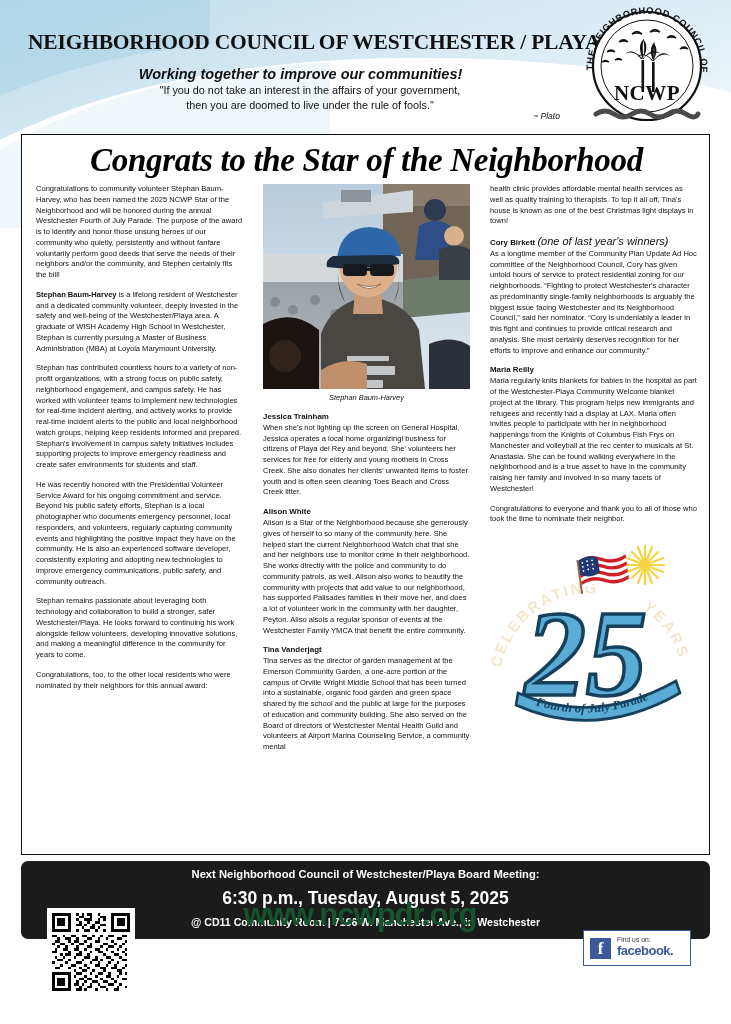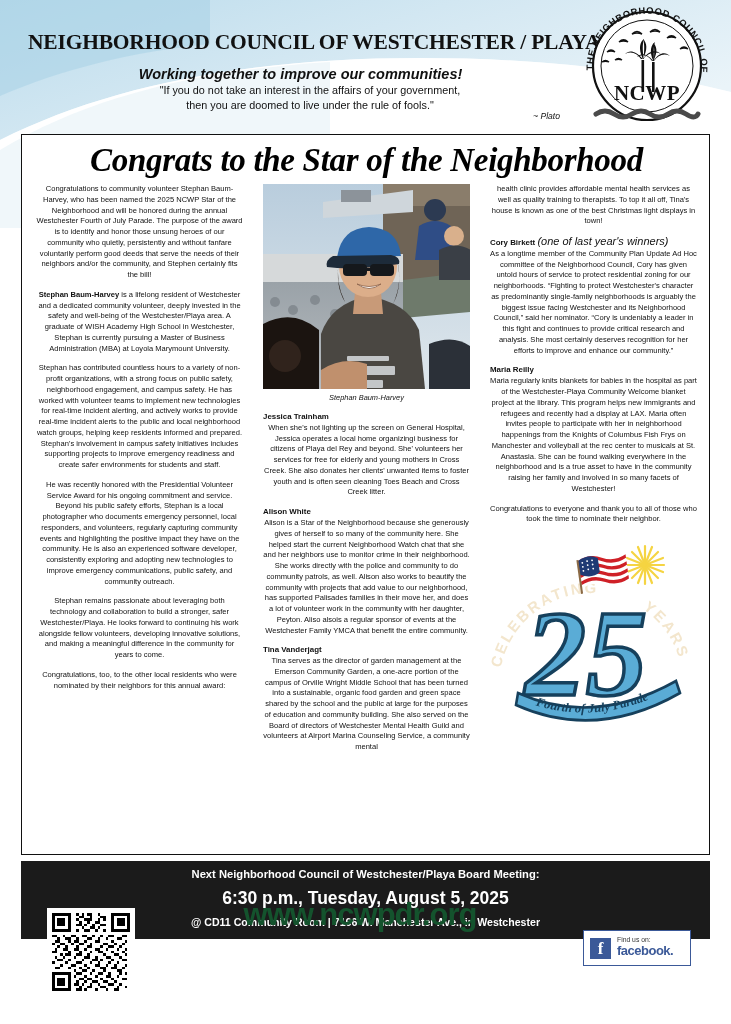--- a/index.html
+++ b/index.html
@@ -91,21 +91,21 @@
     overflow: hidden;
   }
   .col-1 { left: 0; }
   .col-2 { left: 227px; }
   .col-3 { left: 454px; }
 
   .body-p {
     font-size: 7.55px;
     line-height: 10.75px;
     color: #111111;
-    text-align: center;
+    text-align: left;
     margin-bottom: 9px;
   }
   .body-p b { font-weight: bold; }
 
   .subhead {
     font-size: 7.9px; font-weight: bold; color: #111111;
     line-height: 10.9px;
   }
   .subhead .note { font-weight: normal; font-style: italic; font-size: 11px; }
 
@@ -126,20 +126,21 @@
     position: relative; margin-top: 18px;
     width: 207px; height: 185px;
   }
 
   
   .banner {
     position: absolute; left: 21px; top: 861px;
     width: 689px; height: 78px;
     background: #1b1b1b;
     z-index: 3;
+    border-radius: 7px;
   }
   .banner-l1 {
     position: absolute; left: 0; top: 7px; width: 689px;
     text-align: center; color: #ffffff;
     font-size: 11.2px; font-weight: bold;
   }
   .banner-l2 {
     position: absolute; left: 0; top: 27px; width: 689px;
     text-align: center; color: #ffffff;
     font-size: 17.5px; font-weight: bold;

